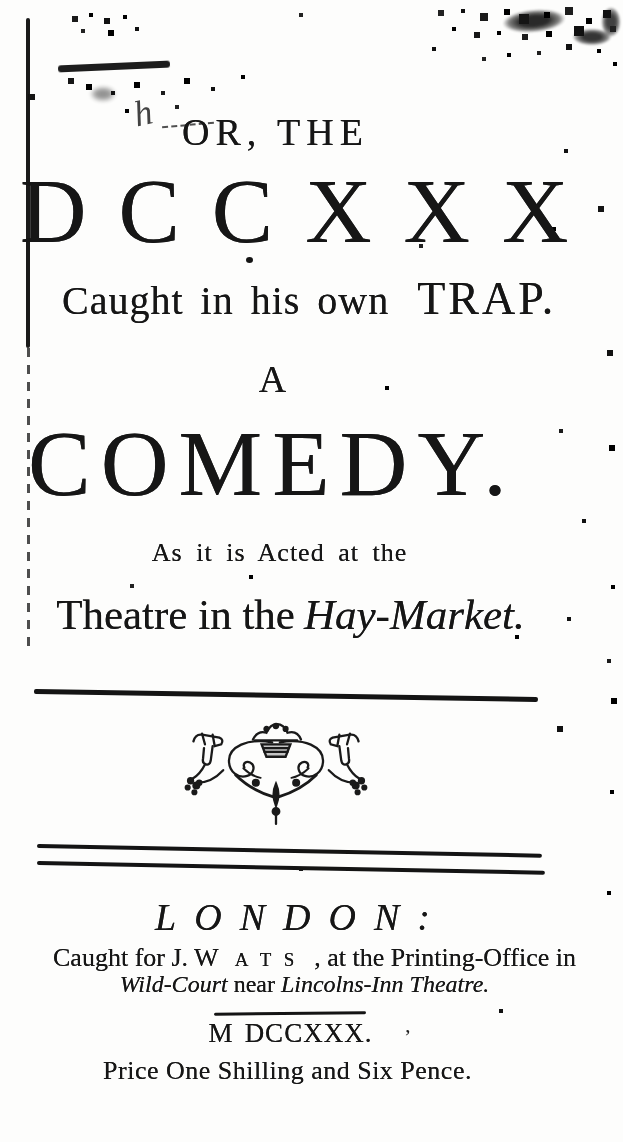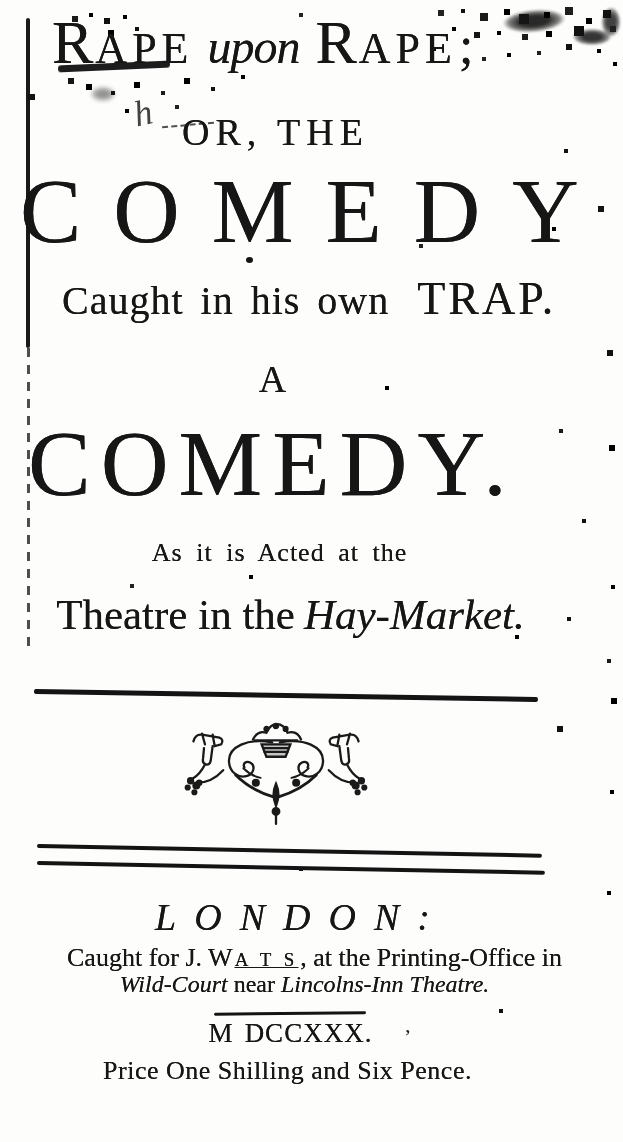--- a/index.html
+++ b/index.html
@@ -31,21 +31,21 @@
   .caught .caps{font-size:46px;letter-spacing:3px;margin-left:28px;}
   .a-label{top:360px;font-size:38px;transform:translateX(-39px);}
   .comedy{top:416px;left:28px;font-size:94px;letter-spacing:10px;}
   .acted{top:540px;font-size:26px;word-spacing:6px;letter-spacing:1px;transform:translateX(-32px);}
   .theatre{top:593px;font-size:43px;transform:translateX(-21px);}
   .theatre .ital{font-style:italic;margin-left:9px;}
 
   
   .london{top:898px;font-size:38px;font-style:italic;letter-spacing:18px;transform:translateX(-10px);}
   .imprint1{top:945px;font-size:26px;transform:translateX(3px);}
-  .imprint1 .sc{font-size:19px;letter-spacing:4px;margin:0 2px;text-decoration:underline;}
+  .imprint1 .sc{font-size:19px;letter-spacing:4px;margin:0 16px;}
   .imprint2{top:972px;font-size:24px;transform:translateX(-7px);}
   .imprint2 .ital{font-style:italic;}
   .imprint2 .roman{font-style:normal;margin:0 6px;}
   .year{top:1020px;font-size:27px;letter-spacing:1px;transform:translateX(-21px);}
   .year .rest{margin-left:11px;}
   .price{top:1058px;font-size:26px;letter-spacing:0.5px;transform:translateX(-24px);}
 
   
   .rule{position:absolute;background:#141414;border-radius:2px;}
   .rule-1{left:34px;top:689px;width:504px;height:4.5px;transform:rotate(0.9deg);transform-origin:left center;}
@@ -104,27 +104,24 @@
   <div class="blob blob-b"></div>
   <div class="blob blob-c"></div>
   <div class="blob blob-d"></div>
   <div class="smear"></div>
   <div class="dots dots-tr"></div>
   <div class="dots dots-title"></div>
   <div class="dots dots-page"></div>
   <div class="margin-mark">h</div>
   <div class="margin-dashes"></div>
 
-  <div class="line title-line ink">
-    <span class="cap">R</span><span class="rest gap1">APE</span><span class="conj">upon</span><span class="cap">R</span><span class="rest">APE</span><span class="punct">;</span>
-  </div>
 
   <div class="line centered or-the ink">OR, THE</div>
 
-  <div class="line justice ink">COMEDY</div>
+  <div class="line justice ink">DCCXXX</div>
   <div class="ink-dot"></div>
 
   <div class="line caught ink">
     <span class="ital">Caught in his own</span><span class="caps">TRAP.</span>
   </div>
 
   <div class="line centered a-label ink">A</div>
 
   <div class="line comedy ink">COMEDY.</div>
 

